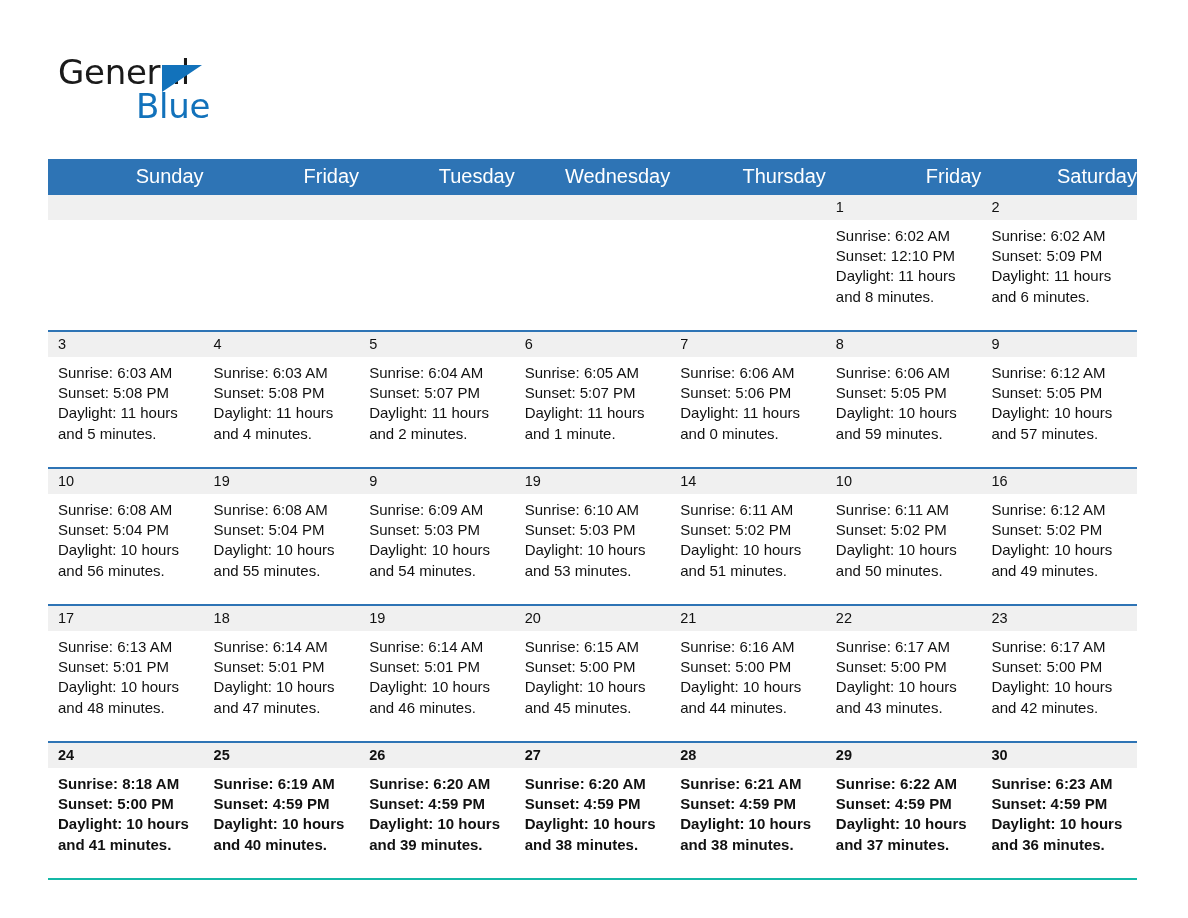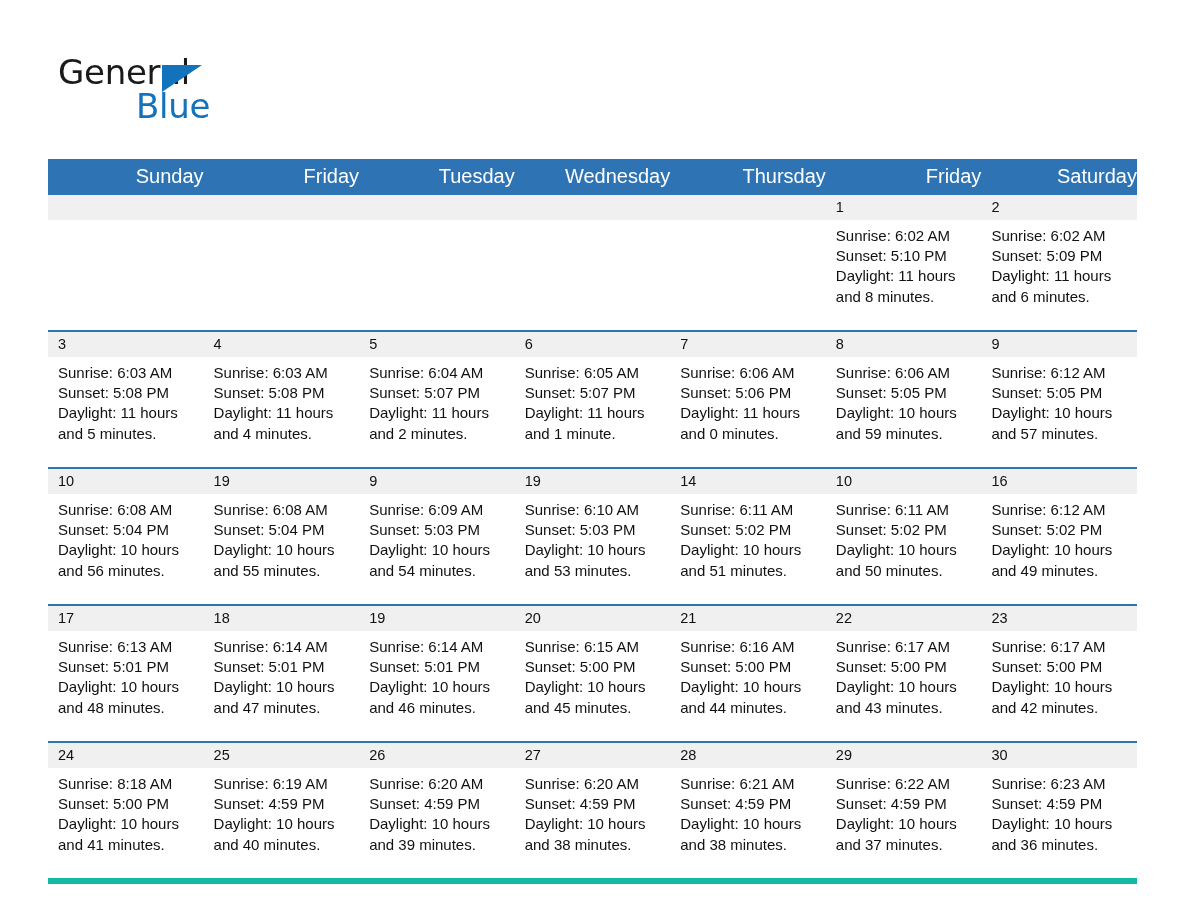--- a/index.html
+++ b/index.html
@@ -114,21 +114,22 @@
     vertical-align: top;
     padding: 0;
     height: 135px;
     border-top: 2px solid #2e74b5;
     background: #ffffff;
   }
   .calendar tbody tr:first-child td {
     border-top: none;
   }
   .calendar tbody tr:last-child td {
-    border-bottom: 6px solid #14b8a6;
+    border-bottom: 2px solid #14b8a6;
+    font-weight: bold;
   }
 
   .daynum-band {
     background: #f0f0f0;
     height: 25px;
     padding: 0 0 0 10px;
     font-size: 14.5px;
     line-height: 25px;
     color: #111111;
   }
@@ -191,21 +192,21 @@
           <td class="day-cell empty">
             <div class="daynum-band"></div>
           </td>
           <td class="day-cell empty">
             <div class="daynum-band"></div>
           </td>
           <td class="day-cell">
             <div class="daynum-band">1</div>
             <div class="cell-body">
               <div>Sunrise: 6:02 AM</div>
-              <div>Sunset: 5:10 PM</div>
+              <div>Sunset: 12:10 PM</div>
               <div>Daylight: 11 hours</div>
               <div>and 8 minutes.</div>
             </div>
           </td>
           <td class="day-cell">
             <div class="daynum-band">2</div>
             <div class="cell-body">
               <div>Sunrise: 6:02 AM</div>
               <div>Sunset: 5:09 PM</div>
               <div>Daylight: 11 hours</div>

